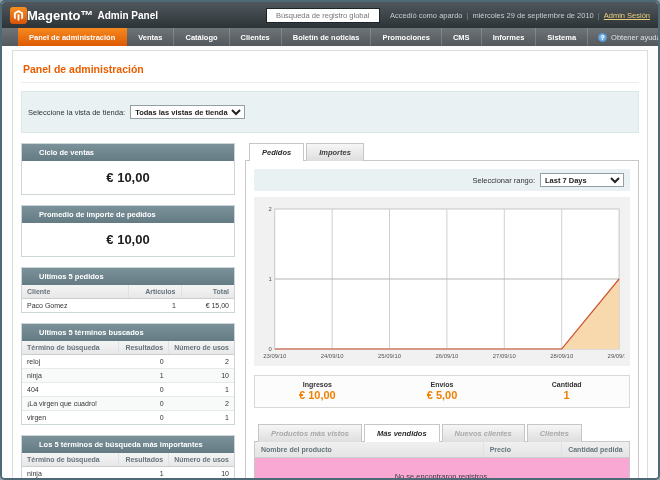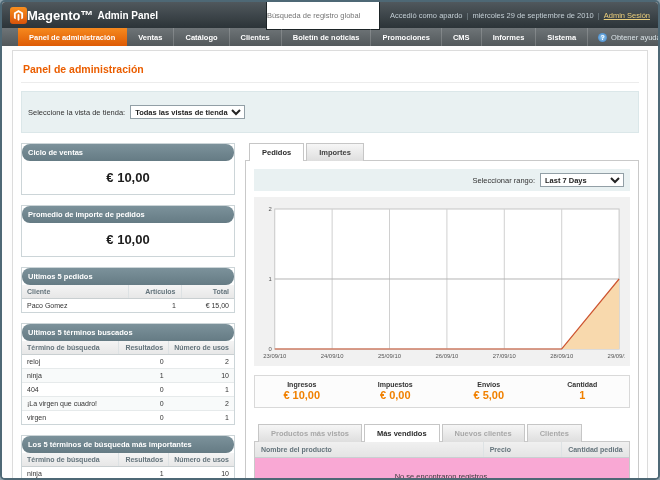--- a/index.html
+++ b/index.html
@@ -7,21 +7,21 @@
   body { font-family:"Liberation Sans", sans-serif; background:#8fa3ad; }
   .window { width:660px; height:480px; border:2px solid #4e6875; border-radius:5px; overflow:hidden; background:#fff; position:relative; }
 
   
   .hdr { height:26px; background:linear-gradient(#50585d,#2c3438); display:flex; align-items:center; padding:0 8px; }
   .logo-ico { width:17px; height:17px; border-radius:3px; background:linear-gradient(#f98f1e,#d9530a); display:flex; align-items:center; justify-content:center; flex:none; }
   .logo-ico svg { display:block; }
   .brand { color:#fff; font-size:13px; font-weight:bold; letter-spacing:0; white-space:nowrap; }
   .brand-suffix { color:#fff; font-size:10px; font-weight:bold; margin-left:4px; white-space:nowrap; }
   .hdr-spacer { flex:1; }
-  .search-inp { width:114px; height:30px; font-size:7.5px; font-family:"Liberation Sans",sans-serif; border:1px solid #1d2427; padding:1px 0; color:#444; background:#fff; }
+  .search-inp { width:114px; height:15px; font-size:7.5px; font-family:"Liberation Sans",sans-serif; border:1px solid #1d2427; padding:1px 9px; color:#444; background:#fff; }
   .hdr-meta { color:#c3ced4; font-size:7.5px; white-space:nowrap; margin-left:10px; display:flex; align-items:center; gap:4px; }
   .hdr-meta .sep { color:#7e8b91; }
   .logout { color:#eccf7c; text-decoration:underline; cursor:pointer; }
 
   
   .nav { height:18px; background:linear-gradient(#6e7477,#52585b); display:flex; align-items:stretch; padding-left:16px; }
   .nav-item { display:flex; align-items:center; padding:0 11px; font-size:7.5px; font-weight:bold; color:#fff; cursor:pointer; border-right:1px solid rgba(255,255,255,.18); white-space:nowrap; }
   .nav-item.active { background:linear-gradient(#f6891e,#dd5a04); border-right-color:transparent; }
   .nav-help { margin-left:auto; display:flex; align-items:center; gap:4px; padding:0 10px; font-size:7.5px; color:#dbe4e8; cursor:pointer; white-space:nowrap; }
   .help-ico { width:9px; height:9px; border-radius:50%; background:radial-gradient(#9fd1f4,#2f77c0); color:#fff; font-size:7px; line-height:9px; text-align:center; font-weight:bold; flex:none; }
@@ -32,33 +32,33 @@
   .page-title { color:#eb5e00; font-size:10.5px; font-weight:bold; padding:6px 2px 7px; border-bottom:1px solid #ececec; }
   .store-bar { margin-top:8px; background:#e9f1f2; border:1px solid #dbe7e9; padding:13px 6px; display:flex; align-items:center; gap:5px; font-size:7.5px; color:#333; }
   select { font-size:7.5px; font-family:"Liberation Sans",sans-serif; font-weight:bold; color:#222; border:1px solid #929fa6; background:#fff; height:14px; }
 
   .main { display:flex; gap:10px; margin-top:10px; }
   .col-left { width:214px; flex:none; display:flex; flex-direction:column; gap:10px; }
   .col-right { flex:1; min-width:0; }
 
   
   .panel { border:1px solid #ccd5d8; background:#fff; }
-  .panel-h { background:linear-gradient(#7c929b,#657b84); color:#fff; font-size:7.5px; font-weight:bold; padding:4px 6px;border-radius:8px; }
+  .panel-h { background:linear-gradient(#7c929b,#657b84); color:#fff; font-size:7.5px; font-weight:bold; padding:4px 17px; }
   .panel-val { text-align:center; font-size:13px; font-weight:bold; color:#1c1c1c; padding:9px 4px; }
   table.grid { width:100%; border-collapse:collapse; font-size:7px; }
   table.grid th { background:linear-gradient(#f4f4f4,#e7e7e7); color:#64747c; font-weight:bold; text-align:left; padding:3px 5px; border-bottom:1px solid #c9cfd1; border-left:1px solid #dde2e4; white-space:nowrap; }
   table.grid th:first-child { border-left:none; }
   table.grid td { padding:3px 5px; color:#333; border-bottom:1px solid #e6eaeb; background:#fff; white-space:nowrap; overflow:hidden; }
   table.grid tr:nth-child(even) td { background:#f8fafa; }
   table.grid .num { text-align:right; }
   table.grid tr:last-child td { border-bottom:none; }
 
   
   .tabs-row { display:flex; gap:2px; position:relative; z-index:2; padding-left:4px; }
-  .tab { padding:4px 12px 4px; font-size:7.5px; font-weight:bold; color:#3e3e3e; border:1px solid #c6c6c6; border-bottom:none; background:linear-gradient(#f6f6f6,#dedede); cursor:pointer; margin-bottom:-1px; white-space:nowrap; }
+  .tab { padding:4px 12px 4px; font-size:7.5px; font-weight:bold; color:#3e3e3e; border:1px solid #c6c6c6; border-bottom:none; background:linear-gradient(#f6f6f6,#dedede); cursor:pointer; margin-bottom:-1px; white-space:nowrap;font-style:italic; }
   .tab.active { background:#fff; color:#2b2b2b; }
   .tab.dim { color:#a8a8a8; }
   .dash-box { border:1px solid #c9c9c9; background:#fff; padding:8px; position:relative; z-index:1; }
   .range-bar { background:#e9f1f2; padding:4px 6px; display:flex; justify-content:flex-end; align-items:center; gap:5px; font-size:7.5px; color:#333; }
   .chart-wrap { margin-top:6px; background:#f1f1f1; padding:7px 5px 4px; }
   .chart-wrap svg { display:block; width:100%; height:158px; }
 
   .totals { margin-top:9px; border:1px solid #d9d9d9; background:#fcfcfc; display:flex; padding:5px 0 6px; }
   .totals .cell { flex:1; text-align:center; }
   .totals .lbl { font-size:7px; font-weight:bold; color:#333; }
@@ -275,24 +275,20 @@
                   <text x="307.6666666666667" y="154" text-anchor="middle" font-size="6" fill="#555" font-family="Liberation Sans, sans-serif">28/09/10</text>
                   <text x="366" y="154" text-anchor="middle" font-size="6" fill="#555" font-family="Liberation Sans, sans-serif">29/09/10</text>
                 </svg>
             </div>
             <div class="totals" id="totals-row">
                 <div class="cell">
                   <div class="lbl">Ingresos</div>
                   <div class="val">€ 10,00</div>
                 </div>
                 <div class="cell">
-                  <div class="lbl">Impuestos</div>
-                  <div class="val">€ 0,00</div>
-                </div>
-                <div class="cell">
                   <div class="lbl">Envíos</div>
                   <div class="val">€ 5,00</div>
                 </div>
                 <div class="cell">
                   <div class="lbl">Cantidad</div>
                   <div class="val">1</div>
                 </div>
               </div>
 
             <div class="tabs-row bottom-tabs" id="bottom-tabs">

